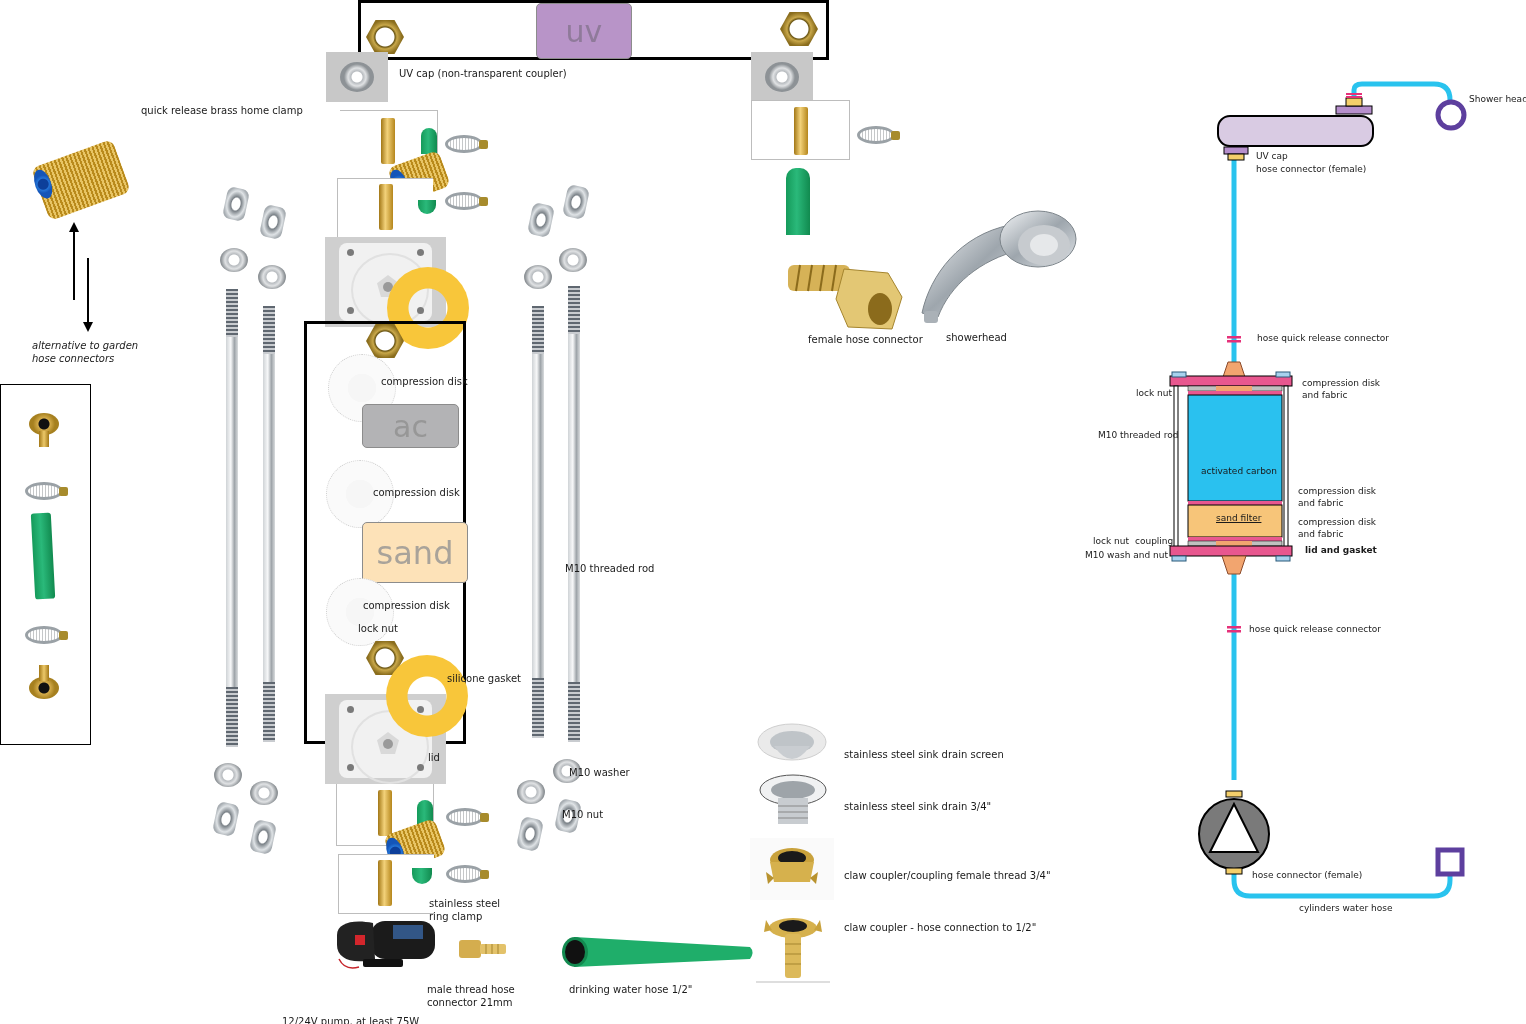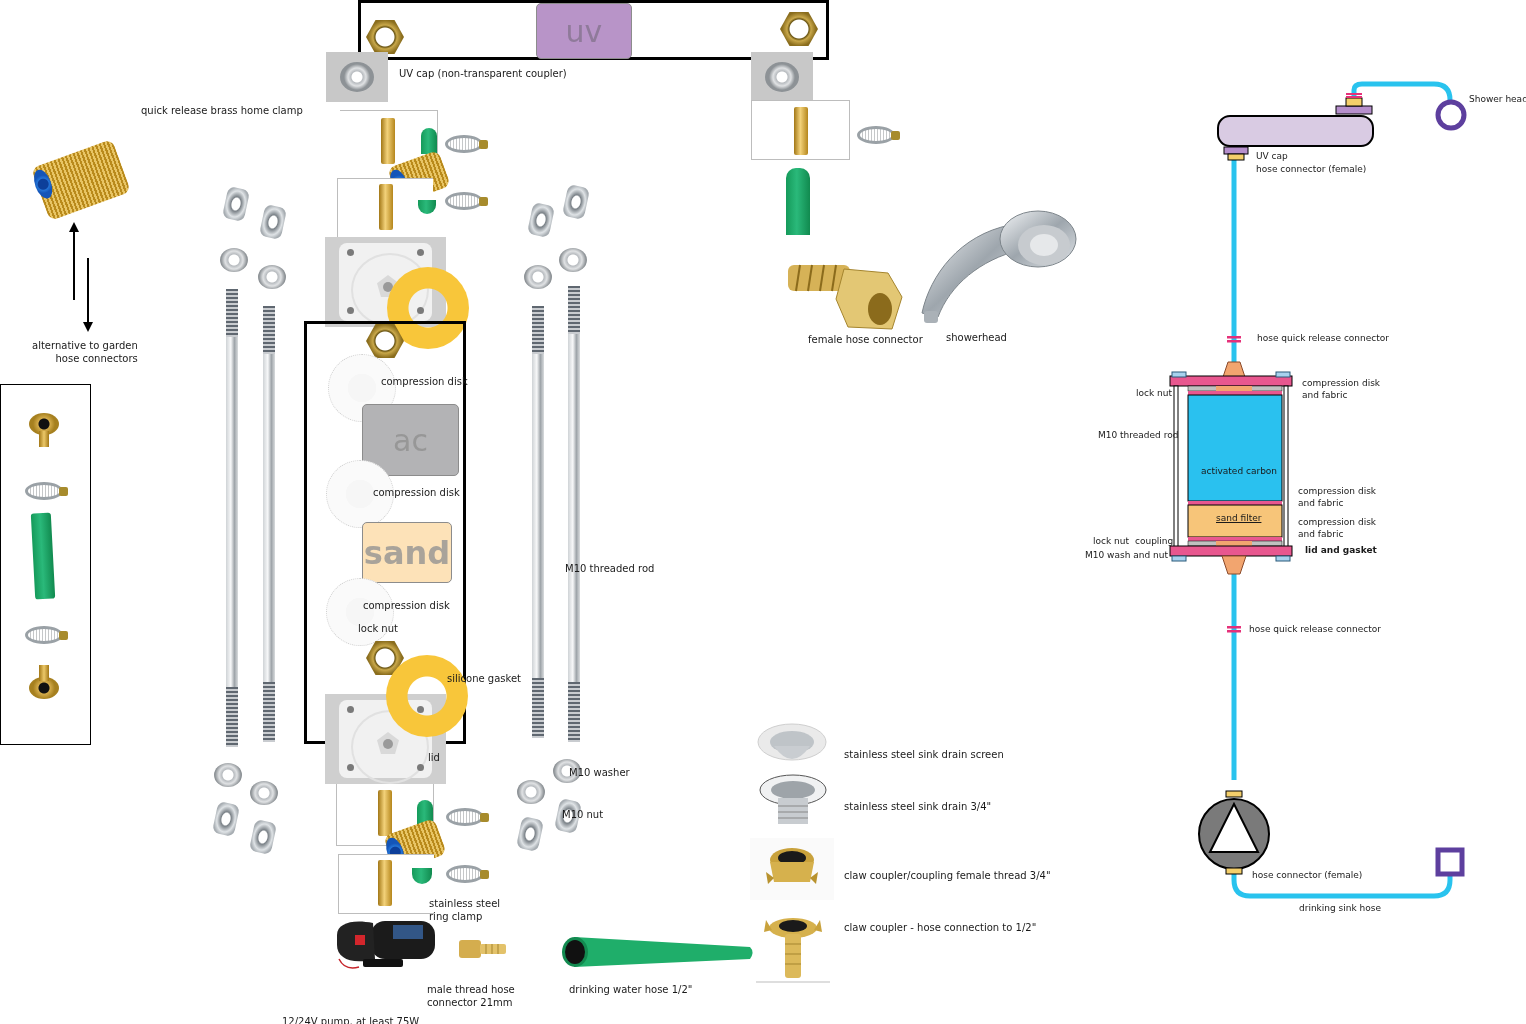--- a/index.html
+++ b/index.html
@@ -38,21 +38,21 @@
 <body>
 
 <div class="lbl" style="left:141px;top:104px;">quick release brass home clamp</div>
 <div class="qc" style="left:38px;top:152px;width:86px;height:56px;transform:rotate(-20deg);"></div>
 <svg class="abs" style="left:60px;top:220px;" width="40" height="115">
   <line x1="14" y1="10" x2="14" y2="80" stroke="#000" stroke-width="2"></line>
   <polygon points="9,12 19,12 14,2" fill="#000"></polygon>
   <line x1="28" y1="38" x2="28" y2="104" stroke="#000" stroke-width="2"></line>
   <polygon points="23,102 33,102 28,112" fill="#000"></polygon>
 </svg>
-<div class="lbl" style="left:32px;top:339px;text-align:right;white-space:pre-line;">alternative to garden
+<div class="lbl" style="left:32px;top:339px;text-align:left;white-space:pre-line;font-style:italic;">alternative to garden
 hose connectors</div>
 
 <div class="thin" style="left:0;top:384px;width:91px;height:361px;">
   <div class="claw" style="left:28px;top:28px;"></div>
   <div class="clamp" style="left:24px;top:97px;"></div>
   <div class="hose" style="left:32px;top:128px;width:20px;height:86px;border-radius:3px;transform:rotate(-3deg);"></div>
   <div class="clamp" style="left:24px;top:241px;"></div>
   <div class="claw" style="left:28px;top:292px;transform:rotate(180deg);"></div>
 </div>
 
@@ -137,24 +137,24 @@
   <div class="hole" style="left:22px;top:70px;"></div>
     <div class="hole" style="left:92px;top:70px;"></div>
   <div class="pent"></div>
 </div>
 <div class="gasket" style="left:387px;top:267px;"></div>
 
 <div class="frame" style="left:304px;top:321px;width:162px;height:423px;border-width:3px;"></div>
 <div class="brass-nut" style="left:366px;top:324px;"></div>
 <div class="disk" style="left:328px;top:354px;"></div>
 <div class="lbl" style="left:381px;top:375px;">compression disk</div>
-<div class="blockbox" style="left:362px;top:404px;width:97px;height:72px;background:#b3b3b5;font-size:30px;color:#979797;">ac</div>
+<div class="blockbox" style="left:362px;top:404px;width:97px;height:44px;background:#b3b3b5;font-size:30px;color:#979797;">ac</div>
 <div class="disk" style="left:326px;top:460px;"></div>
 <div class="lbl" style="left:373px;top:486px;">compression disk</div>
-<div class="blockbox" style="left:362px;top:522px;width:90px;height:61px;background:#fde2b8;font-size:32px;color:#a9a39a;font-weight:bold;">sand</div>
+<div class="blockbox" style="left:362px;top:522px;width:106px;height:61px;background:#fde2b8;font-size:32px;color:#a9a39a;">sand</div>
 <div class="disk" style="left:326px;top:578px;"></div>
 <div class="lbl" style="left:363px;top:599px;">compression disk</div>
 <div class="lbl" style="left:358px;top:622px;">lock nut</div>
 <div class="brass-nut" style="left:366px;top:641px;"></div>
 
 <div class="lidplate" style="left:325px;top:694px;width:121px;height:90px;">
   <div class="inner"></div>
     <div class="ring"></div>
   <div class="hole" style="left:22px;top:12px;"></div>
     <div class="hole" style="left:92px;top:12px;"></div>
@@ -332,13 +332,13 @@
 and fabric</div>
 <div class="lbl-sm" style="left:1216px;top:512px;text-decoration:underline;">sand filter</div>
 <div class="lbl-sm" style="left:1298px;top:516px;white-space:pre-line;">compression disk
 and fabric</div>
 <div class="lbl-sm" style="left:1093px;top:535px;">lock nut</div>
 <div class="lbl-sm" style="left:1135px;top:535px;">coupling</div>
 <div class="lbl-sm" style="left:1085px;top:549px;">M10 wash and nut</div>
 <div class="lbl-sm" style="left:1305px;top:544px;font-weight:bold;">lid and gasket</div>
 <div class="lbl-sm" style="left:1249px;top:623px;">hose quick release connector</div>
 <div class="lbl-sm" style="left:1252px;top:869px;">hose connector (female)</div>
-<div class="lbl-sm" style="left:1299px;top:902px;">drinking sink hose</div>
+<div class="lbl-sm" style="left:1299px;top:902px;">cylinders water hose</div>
 
 </body></html>

